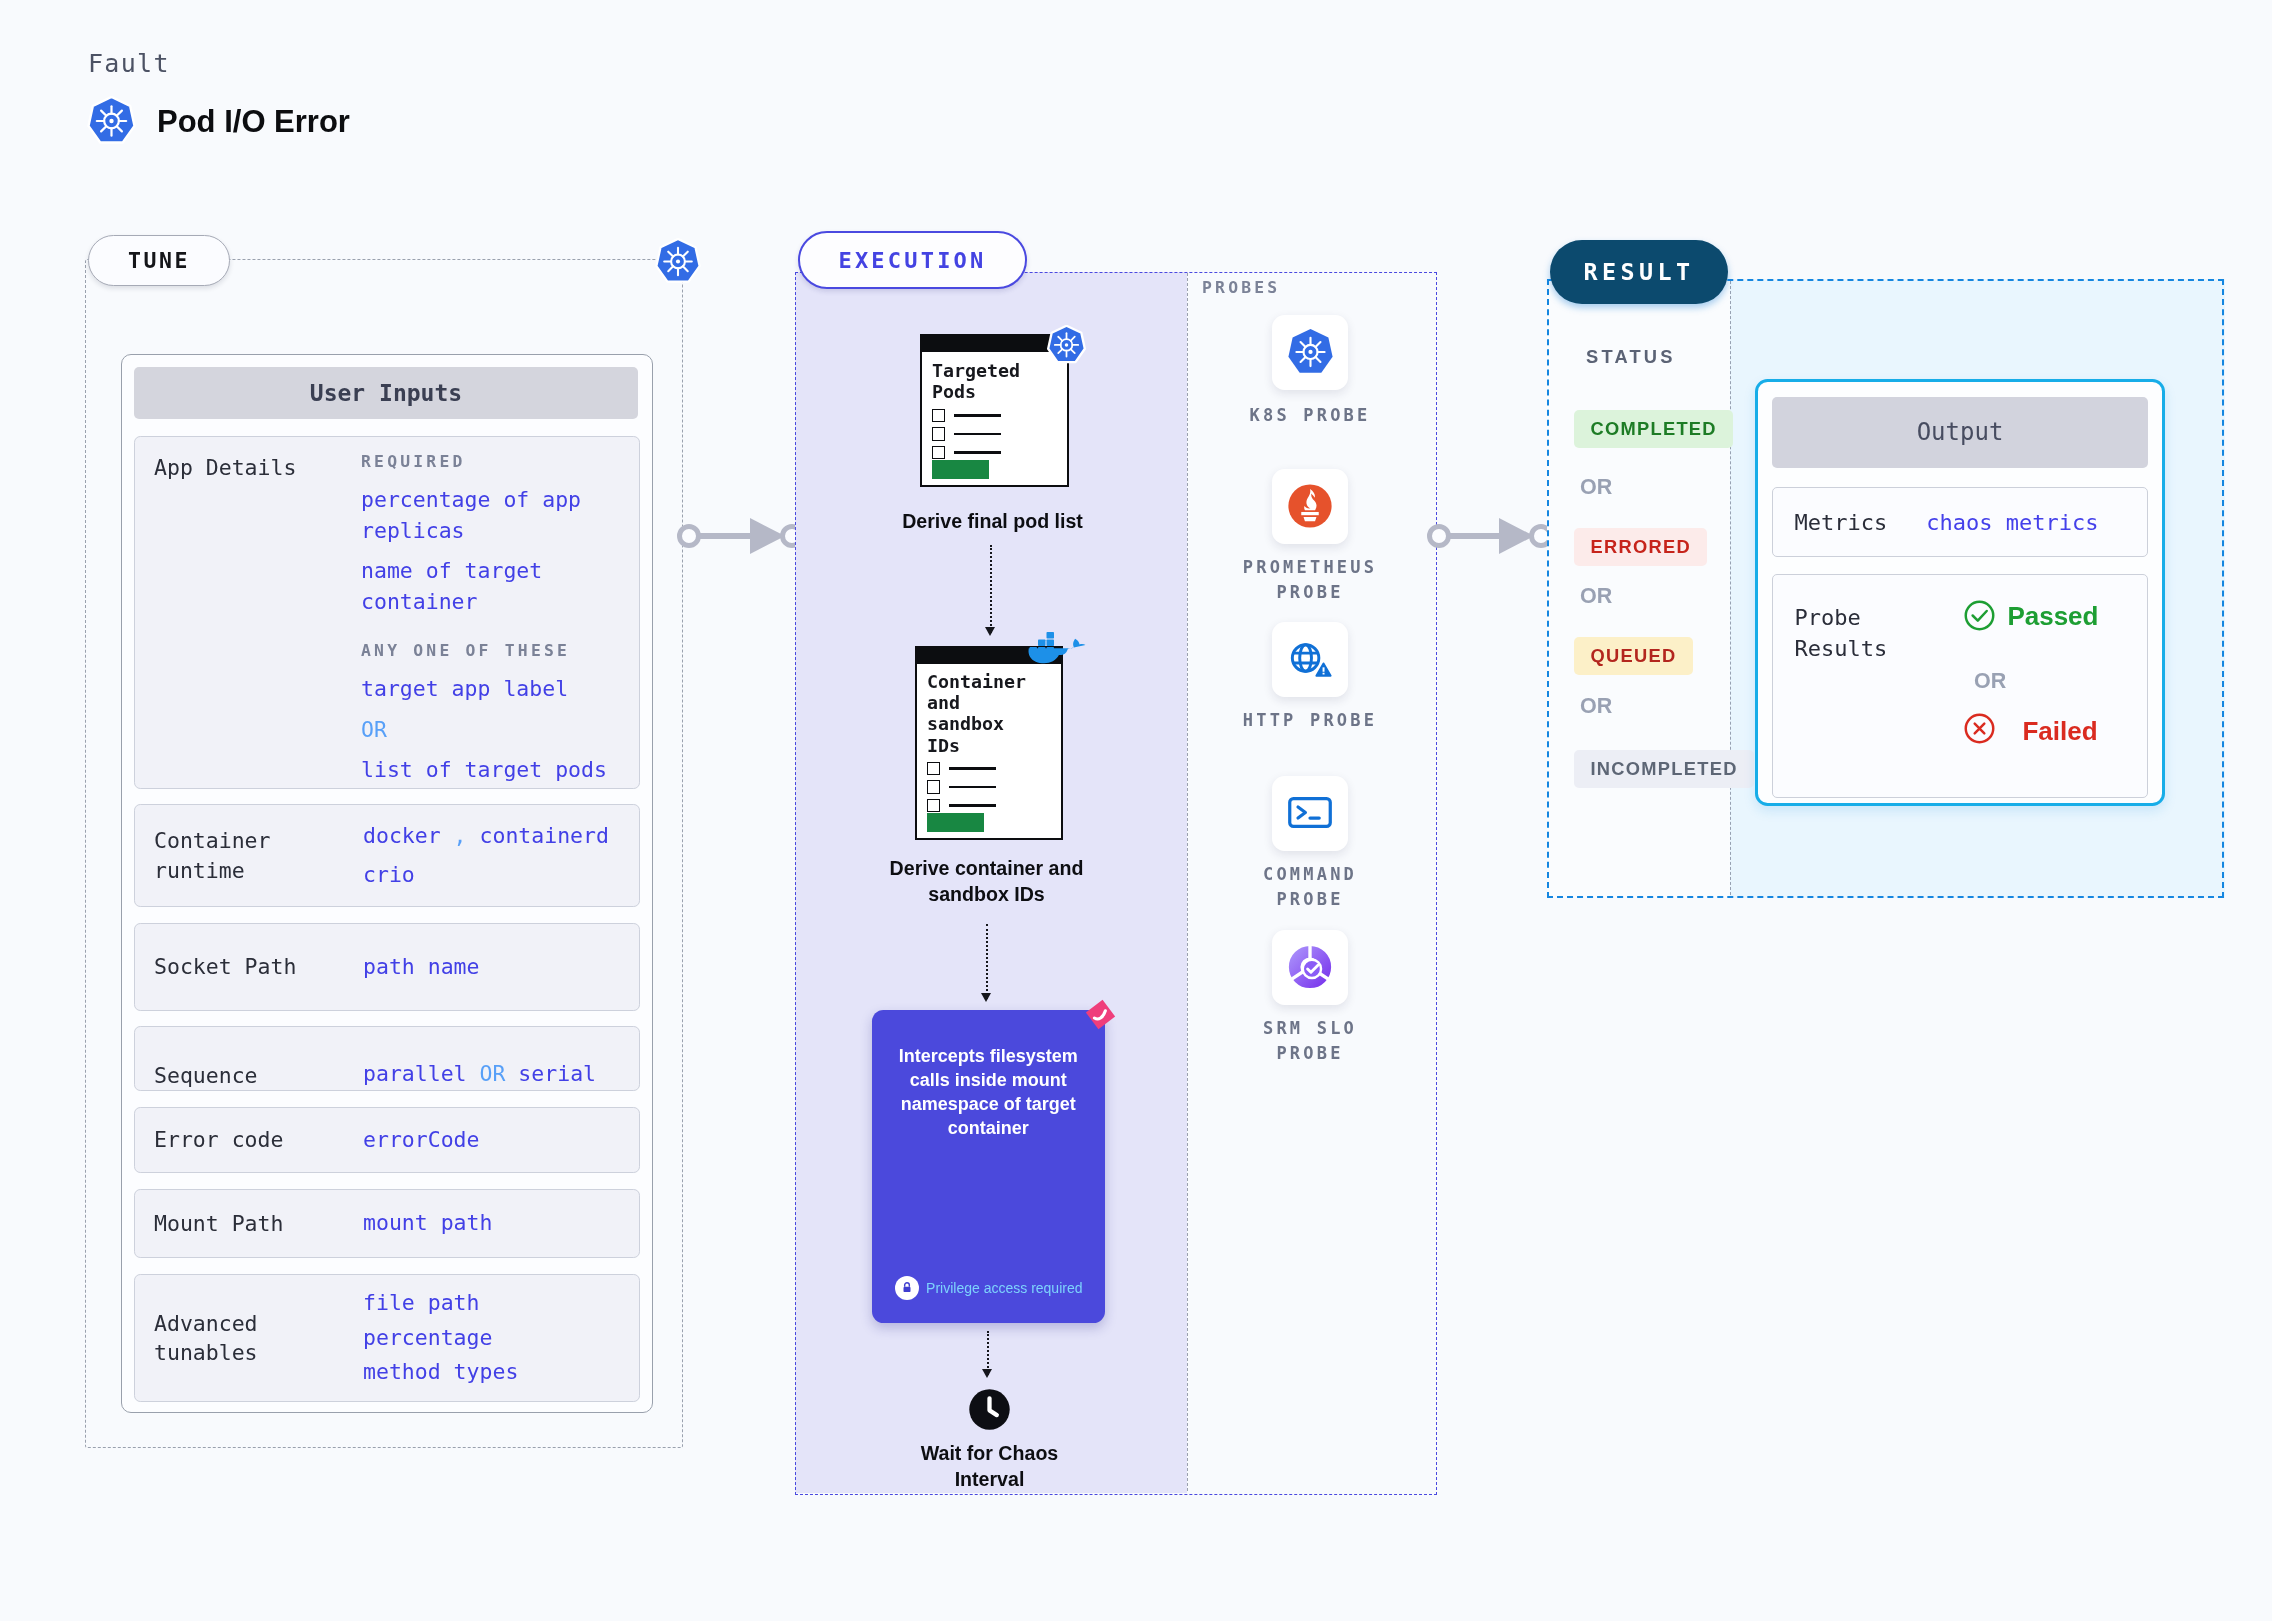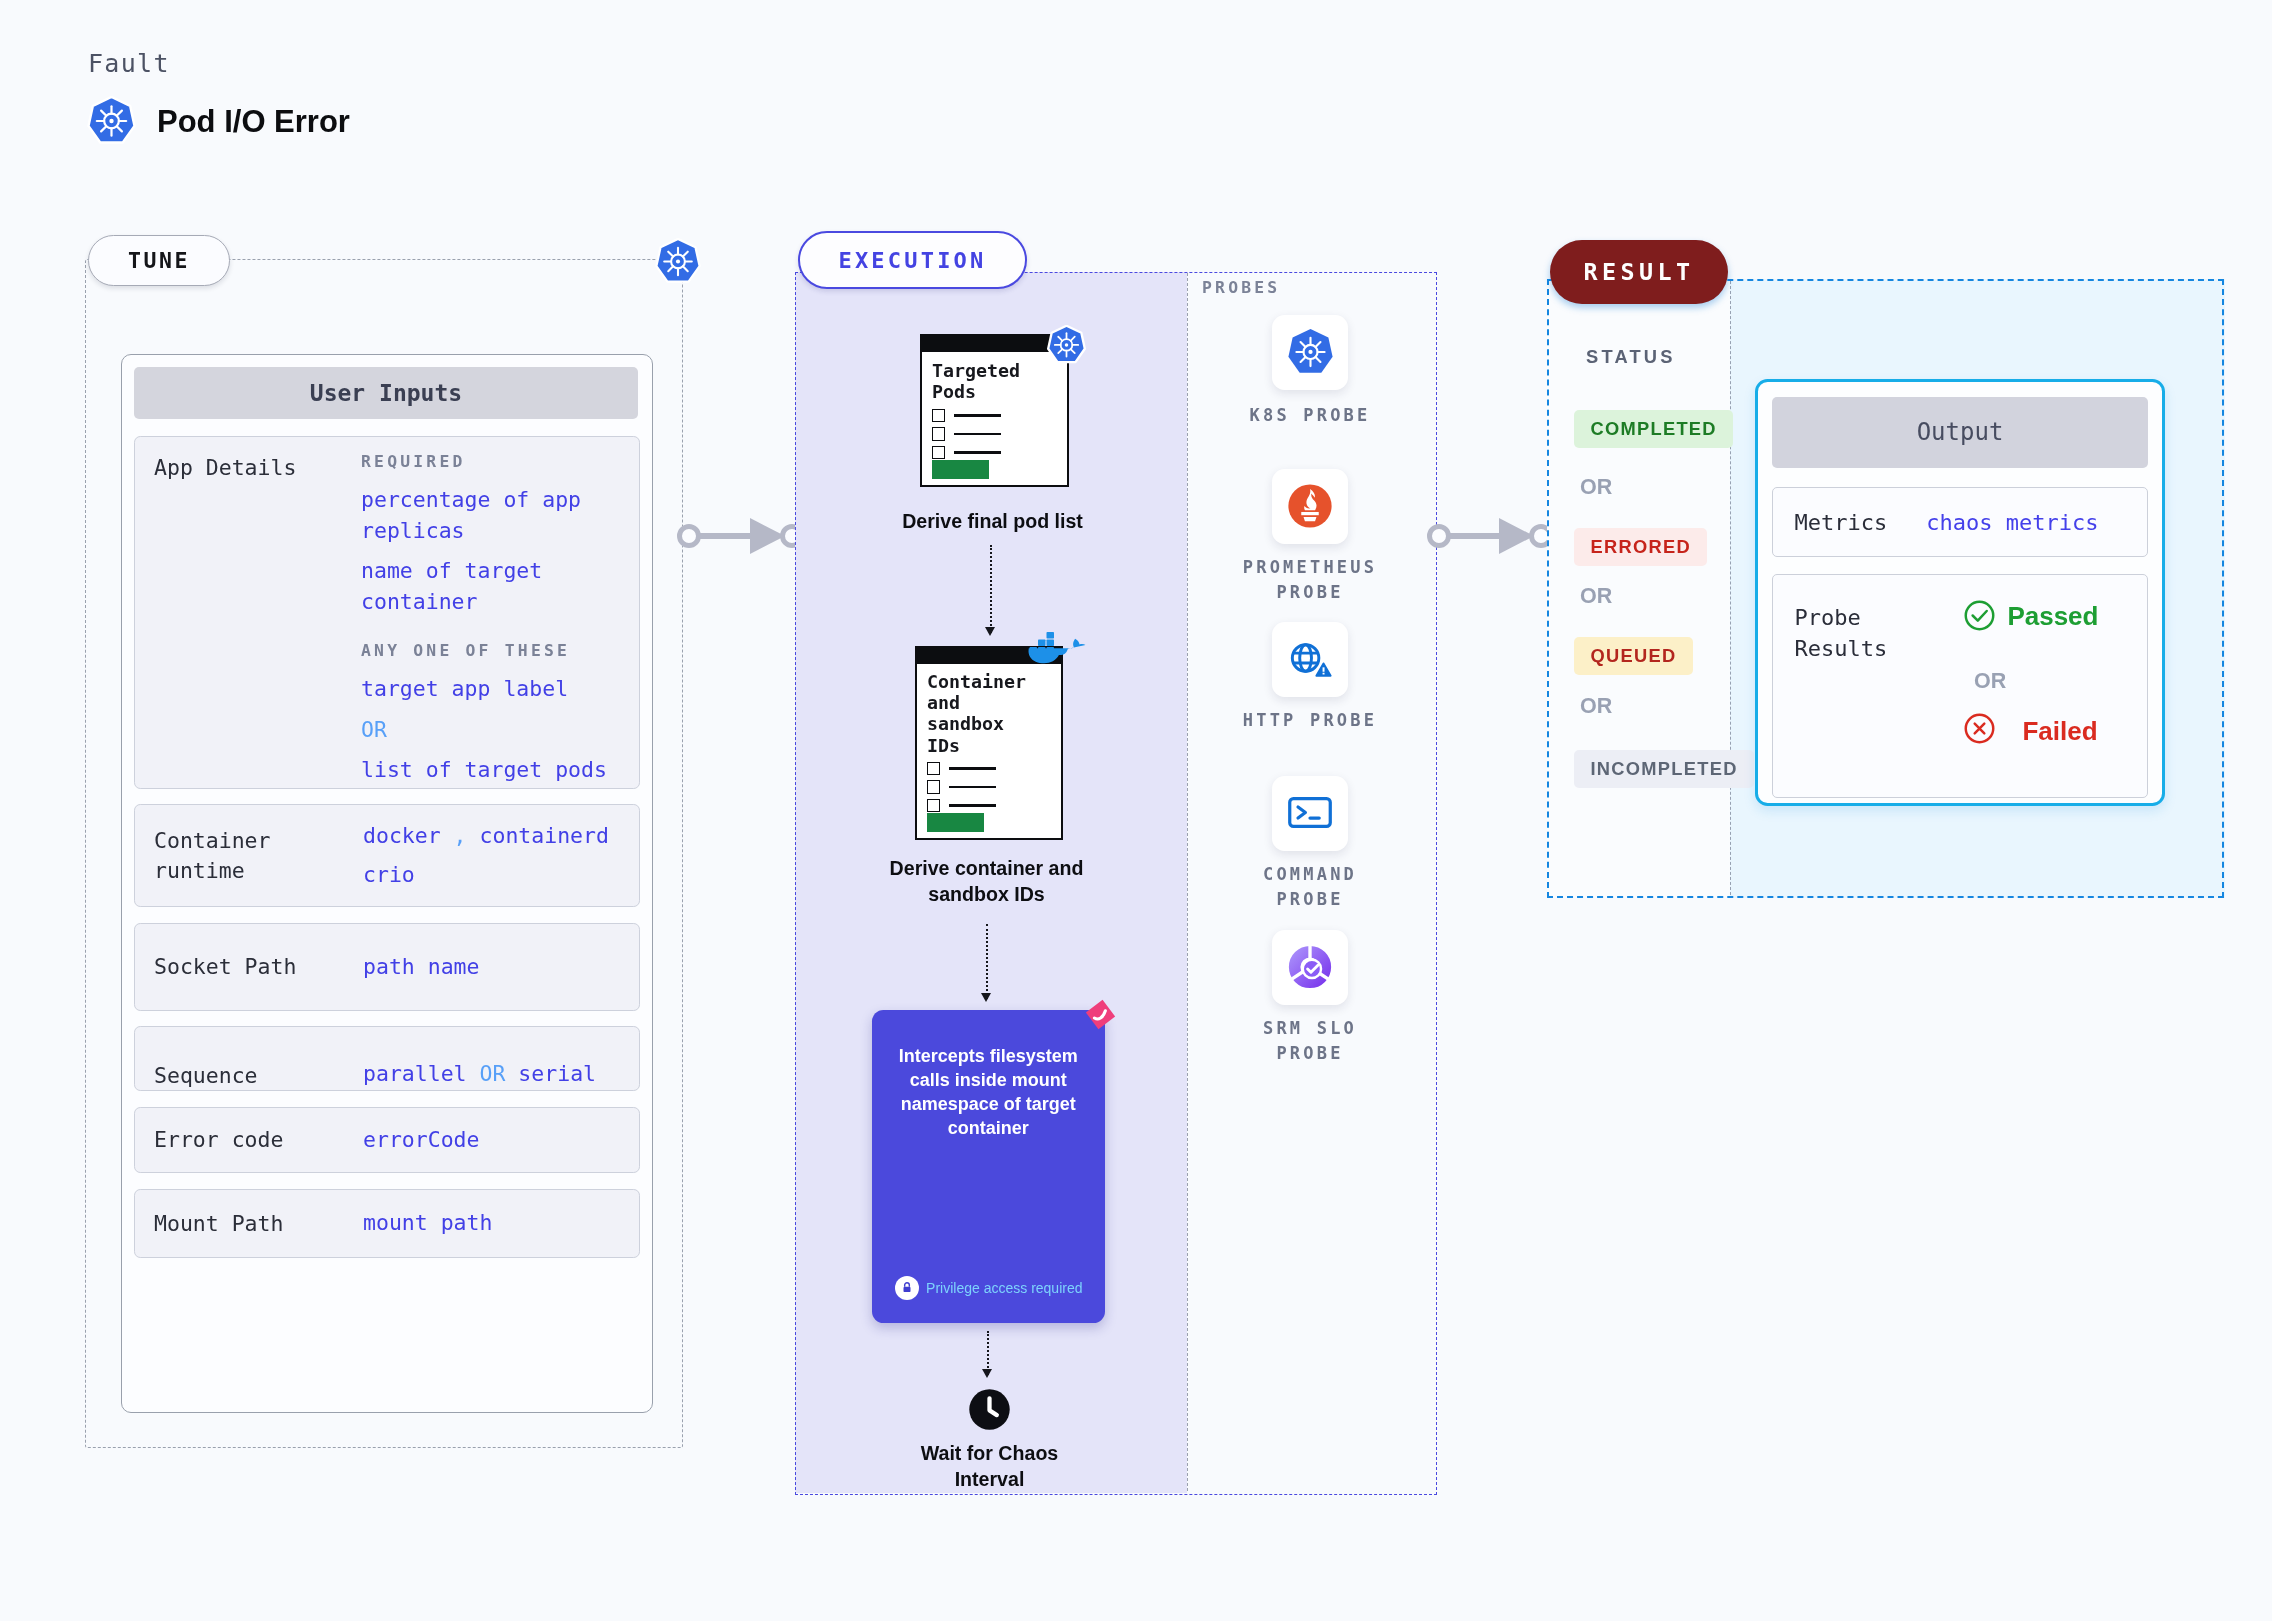--- a/index.html
+++ b/index.html
@@ -140,20 +140,29 @@
       </div>
   </div>
 
   <div class="ui-row" style="left:134px;top:1189px;width:504px;height:67px;align-items:center;">
     <div class="row-label" style="white-space: pre-line;">Mount Path</div>
     <div class="row-vals">
         <div class="val">mount path</div>
       </div>
   </div>
 
+  <div class="ui-row" style="left:134px;top:1274px;width:504px;height:126px;align-items:center;">
+    <div class="row-label" style="white-space: pre-line;">Advanced
+tunables</div>
+    <div class="row-vals">
+      <div class="val">file path</div>
+      <div class="val" style="margin-top:3.8px;">percentage</div>
+      <div class="val" style="margin-top:3.8px;">method types</div>
+    </div>
+  </div>
 
   <div class="abs">
     <div class="shaft" style="left:693px;top:533px;width:61px;"></div>
     <div class="tri" style="left:750px;top:518px;"></div>
     <div class="ring" style="left:677px;top:524px;"></div>
     <div class="ring" style="left:780px;top:524px;"></div>
   </div>
 
   <div class="abs" style="left:795px;top:272px;width:392px;height:1221px;background:#e4e4f9;"></div>
   <div class="abs" style="left:795px;top:272px;width:640px;height:1221px;border:1.9px dashed #4a49e0;"></div>
@@ -364,21 +373,21 @@
     <div class="tri" style="left:1499px;top:518px;"></div>
     <div class="ring" style="left:1427px;top:524px;"></div>
     <div class="ring" style="left:1529px;top:524px;"></div>
   </div>
 
   <div class="abs" style="left:1547px;top:279px;width:183px;height:619px;background:#fafcfe;"></div>
   <div class="abs" style="left:1730px;top:279px;width:495px;height:619px;background:#e9f6fe;"></div>
   <div class="abs" style="left:1547px;top:279px;width:677px;height:619px;border:2.5px dashed #1586e0;box-sizing:border-box;"></div>
   <div class="abs" style="left:1730px;top:281px;height:614px;border-left:1.3px dashed #97a1b2;"></div>
 
-  <div class="abs pill" style="left:1550px;top:240px;width:178px;height:64px;background:#7f1d1d;color:#ffffff;
+  <div class="abs pill" style="left:1550px;top:240px;width:178px;height:64px;background:#0c4a6e;color:#ffffff;
        font-size:23.4px;letter-spacing:4.4px;box-shadow:0 3.8px 7.6px rgba(11,118,208,.35);">RESULT</div>
 
   <div class="abs sans" style="left:1586px;top:346px;font-size:18.3px;font-weight:bold;color:#5b6375;letter-spacing:3.2px;">STATUS</div>
 
   <div class="badge sans" style="top:410px;background:#dcf3db;color:#1d7c25;">COMPLETED</div>
   <div class="or-sep sans" style="top:475px;">OR</div>
   <div class="badge sans" style="top:528px;background:#fcebea;color:#c6241b;">ERRORED</div>
   <div class="or-sep sans" style="top:584px;">OR</div>
   <div class="badge sans" style="top:637px;background:#fcf0c8;color:#b3261e;">QUEUED</div>
   <div class="or-sep sans" style="top:694px;">OR</div>

